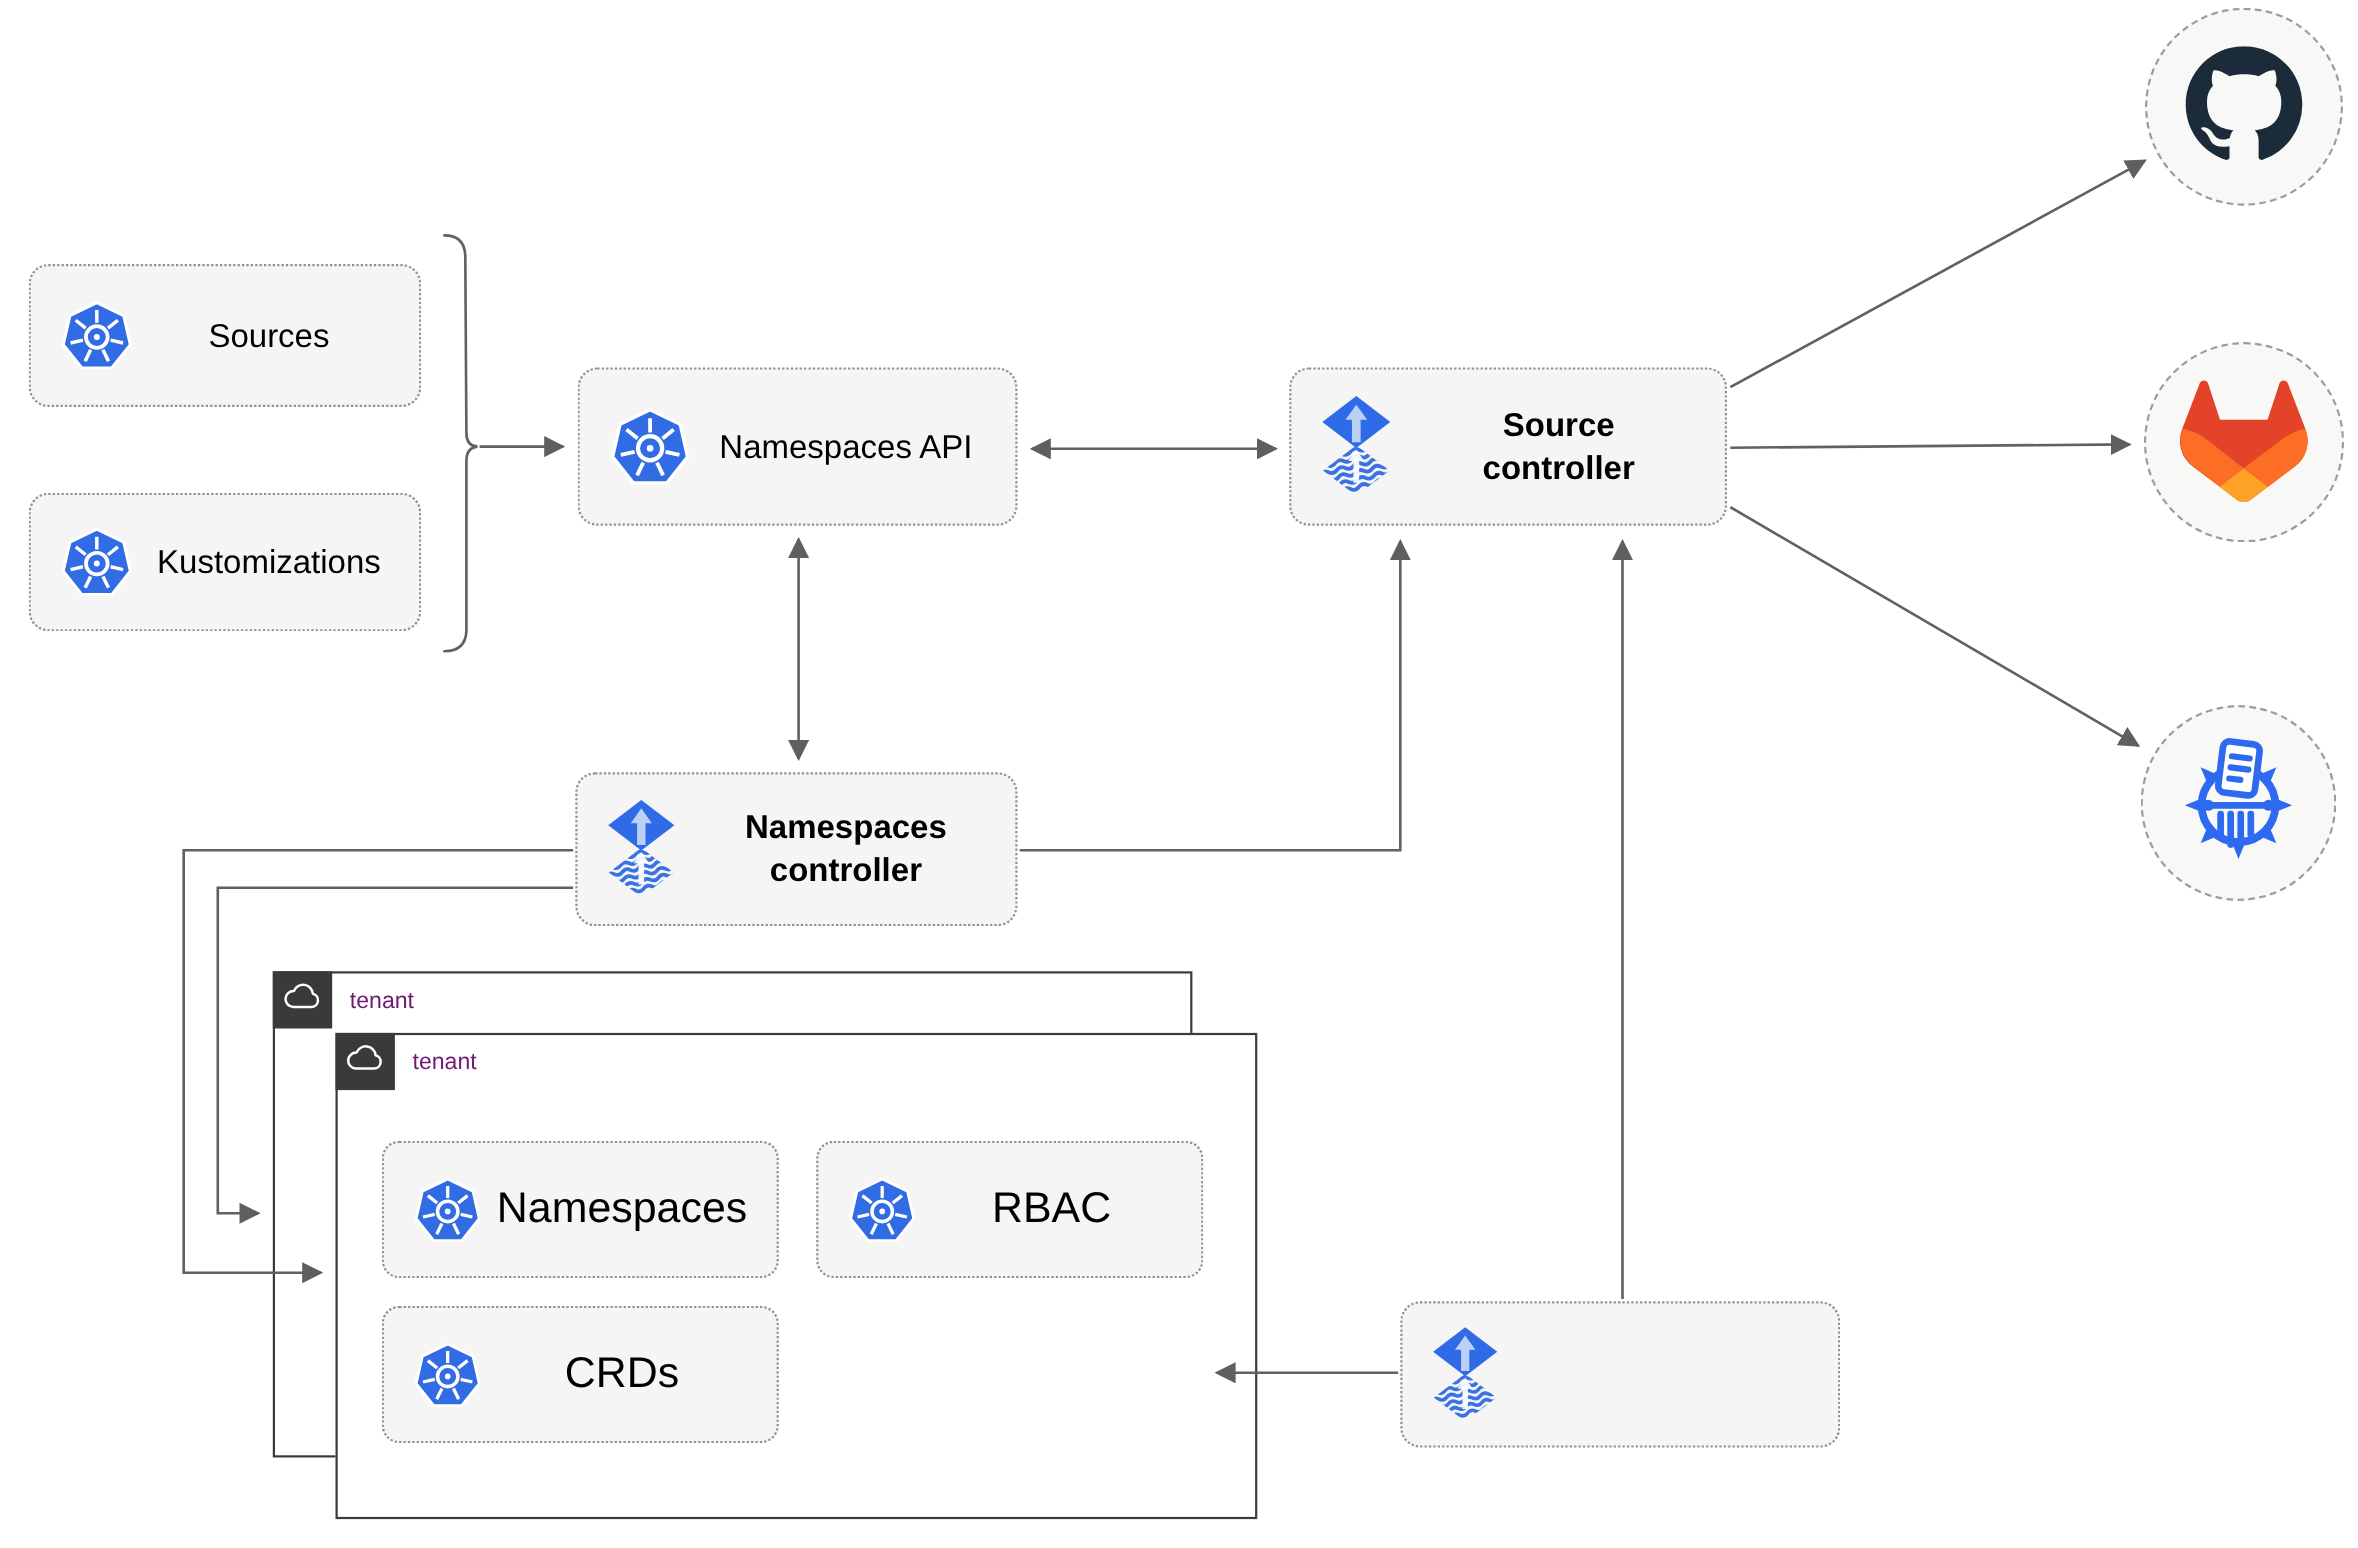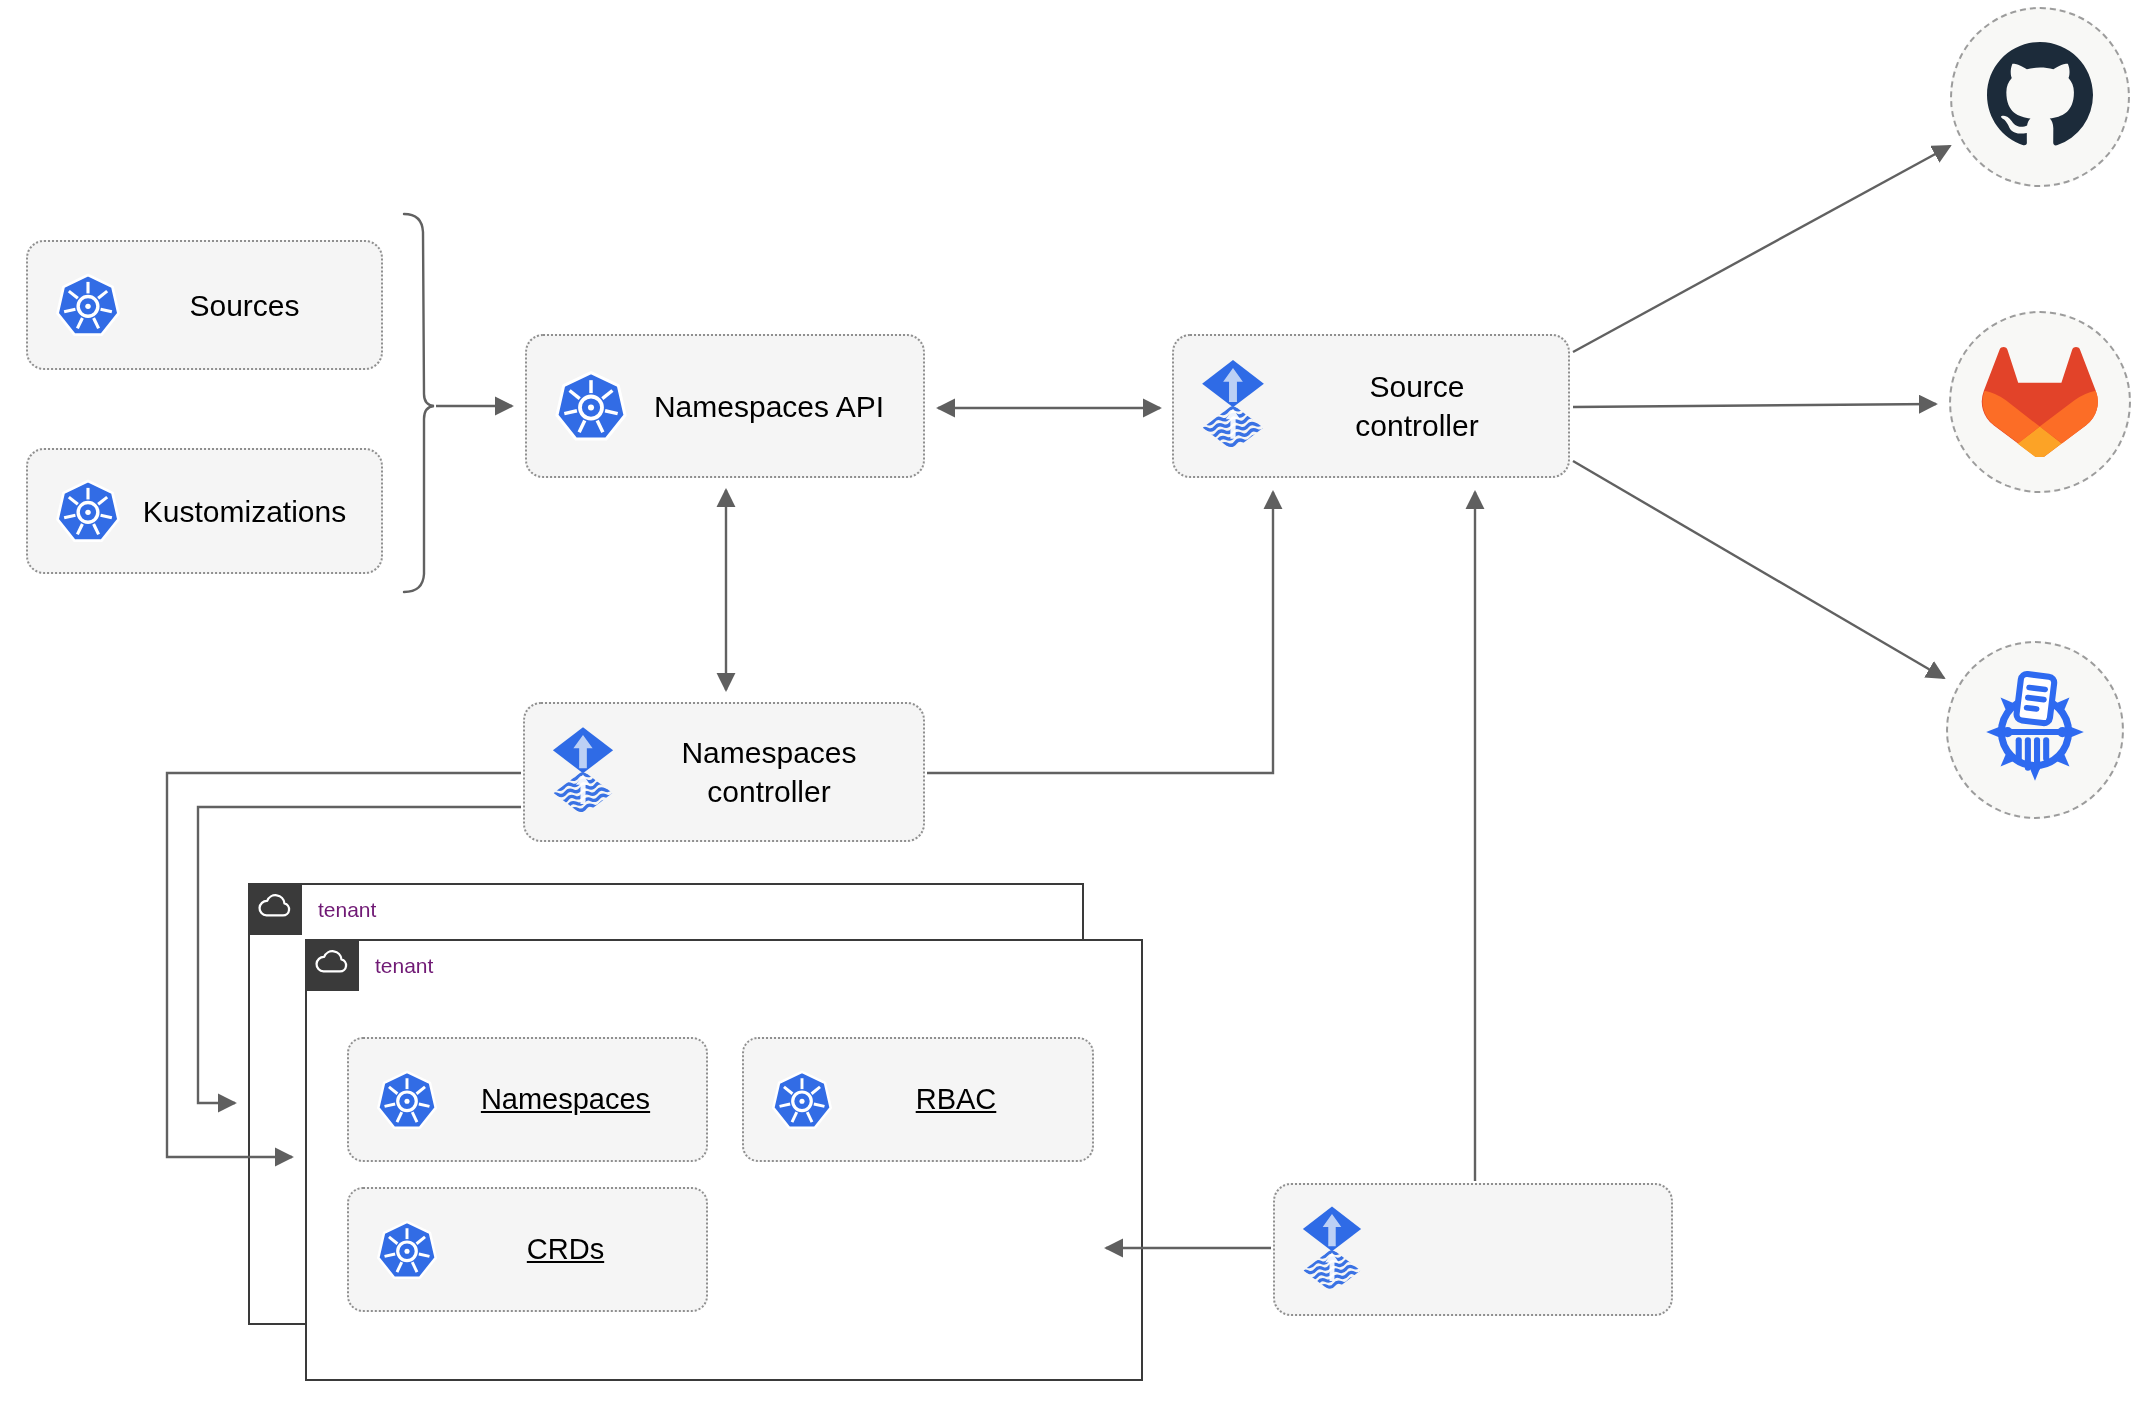--- a/index.html
+++ b/index.html
@@ -4,31 +4,31 @@
 <style>
   html,body{margin:0;padding:0;background:#ffffff;}
   body{width:2144px;height:1407px;position:relative;overflow:hidden;
        font-family:"Liberation Sans",sans-serif;}
   .canvas{position:absolute;inset:0;}
   svg.connectors{position:absolute;left:0;top:0;z-index:50;pointer-events:none;}
   .node{position:absolute;background:#f5f5f5;border:2px dotted #8f8f8f;border-radius:18px;
         display:flex;align-items:center;z-index:5;box-sizing:border-box;}
   .node .icon{flex:0 0 auto;margin-left:26px;display:flex;align-items:center;}
   .node .label{flex:1;text-align:center;font-size:30px;color:#000;margin-right:14px;line-height:1.3;}
-  .node .label.narrow{max-width:190px;margin:0 auto;}
+  .node .label.narrow{max-width:190px;margin:0 auto;font-weight:bold;}
   .ext-circle{position:absolute;background:#f8f8f6;border:2.5px dashed #9c9c9c;border-radius:50%;
         display:flex;align-items:center;justify-content:center;z-index:5;box-sizing:border-box;}
   .tenant{position:absolute;background:#ffffff;border:2.5px solid #3a3a3a;box-sizing:border-box;}
   .tenant-back{z-index:2;}
   .tenant-front{z-index:3;}
   .tenant-tab{position:absolute;left:-2.5px;top:-2.5px;width:54px;height:52px;background:#3a3a3a;
         display:flex;align-items:center;justify-content:center;}
   .tenant-label{position:absolute;left:68px;top:13px;font-size:21px;color:#701a75;}
   .inner-node{border-radius:16px;}
-  .inner-node .label{font-size:29px;text-decoration:underline;}
+  .inner-node .label{font-size:39px;}
 </style>
 </head>
 <body>
 
 <div class="canvas">
 
   <svg width="0" height="0" style="position:absolute" aria-hidden="true">
     <defs>
       <g id="k8s-logo">
         <polygon points="50,6 85.96,23.32 94.85,62.24 69.96,93.45 30.04,93.45 5.15,62.24 14.04,23.32" fill="#326ce5" stroke="#ffffff" stroke-width="4" stroke-linejoin="round"></polygon>

